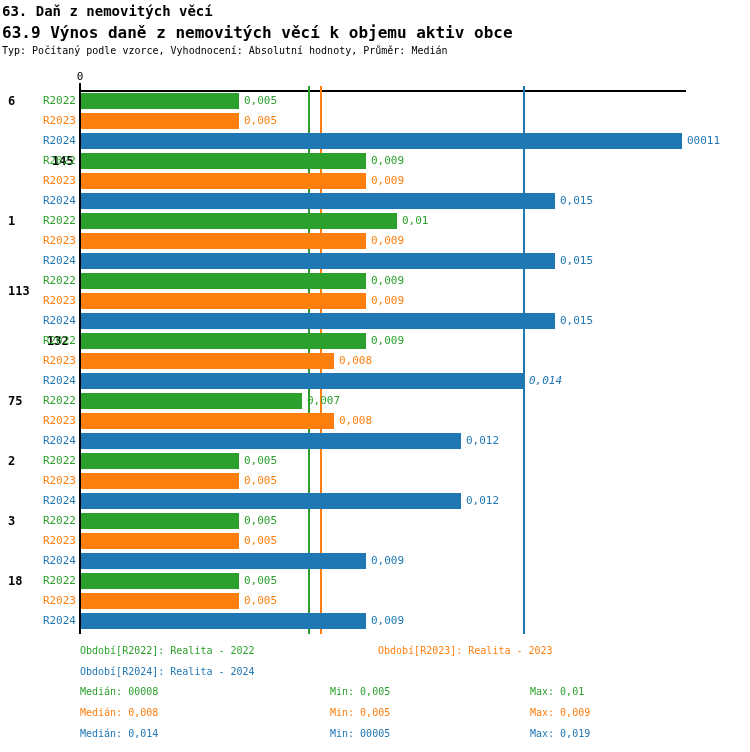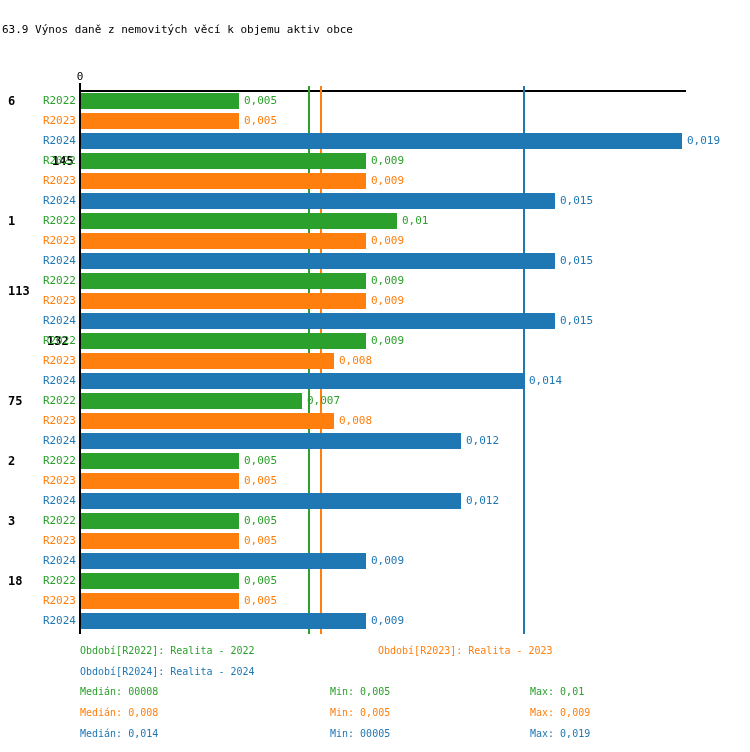--- a/index.html
+++ b/index.html
@@ -1,59 +1,61 @@
 <!DOCTYPE html>
 <html><head>
 <meta charset="utf-8">
 <style>
   html,body{margin:0;padding:0;background:#fff}
   .page{position:relative;width:750px;height:752px;background:#fff;overflow:hidden;
         font-family:"DejaVu Sans Mono",monospace;color:#000}
   .title{position:absolute;left:2px;top:3px;font-size:14px;font-weight:bold;white-space:pre}
-  .subtitle{position:absolute;left:2px;top:23px;font-size:11px;font-weight:normal;white-space:pre}
+  .subtitle{position:absolute;left:2px;top:23px;font-size:16px;font-weight:bold;white-space:pre}
   .meta{position:absolute;left:2px;top:45px;font-size:10px;white-space:pre}
   .zero-label{position:absolute;left:70px;top:70px;width:20px;text-align:center;font-size:11px}
   .axis-top{position:absolute;left:79px;top:90px;width:607px;height:2px;background:#000}
   .zero-line{position:absolute;left:79px;top:83px;width:2px;height:551px;background:#000}
   .median-line{position:absolute;top:86px;height:548px;width:2px}
   .bar{position:absolute;height:16px}
   .grp{position:absolute;left:8px;font-size:12px;font-weight:bold;line-height:16px}
   .rowlbl{position:absolute;left:0;width:76px;text-align:right;font-size:11px;line-height:12px}
   .val{position:absolute;font-size:11px;line-height:12px;white-space:pre}
   .lg{position:absolute;font-size:10px;line-height:12px;white-space:pre}
   .c-green{color:#2ca02c}
   .c-orange{color:#ff7f0e}
   .c-blue{color:#1f77b4}
 </style>
 </head>
 <body>
 
 <div class="page">
+  <div class="title">63. Daň z nemovitých věcí</div>
   <div class="subtitle">63.9 Výnos daně z nemovitých věcí k objemu aktiv obce</div>
+  <div class="meta">Typ: Počítaný podle vzorce, Vyhodnocení: Absolutní hodnoty, Průměr: Medián</div>
 
   <div>
     <div class="zero-label">0</div>
     <div class="axis-top"></div>
     <div class="zero-line"></div>
     <div id="medianLines">
         <div class="median-line" style="left: 308px; background: rgb(44, 160, 44);"></div>
         <div class="median-line" style="left: 320px; background: rgb(255, 127, 14);"></div>
         <div class="median-line" style="left: 523px; background: rgb(31, 119, 180);"></div>
       </div>
     <div id="bars">
         <div class="grp" style="top: 93px;">6</div>
         <div class="rowlbl" style="top: 95px; color: rgb(44, 160, 44);">R2022</div>
         <div class="bar" style="left: 81px; top: 93px; width: 158px; background: rgb(44, 160, 44);"></div>
         <div class="val" style="left: 244px; top: 95px; color: rgb(44, 160, 44);">0,005</div>
         <div class="rowlbl" style="top: 115px; color: rgb(255, 127, 14);">R2023</div>
         <div class="bar" style="left: 81px; top: 113px; width: 158px; background: rgb(255, 127, 14);"></div>
         <div class="val" style="left: 244px; top: 115px; color: rgb(255, 127, 14);">0,005</div>
         <div class="rowlbl" style="top: 135px; color: rgb(31, 119, 180);">R2024</div>
         <div class="bar" style="left: 81px; top: 133px; width: 601px; background: rgb(31, 119, 180);"></div>
-        <div class="val" style="left: 687px; top: 135px; color: rgb(31, 119, 180);">0,019</div>
+        <div class="val" style="left: 687px; top: 135px; color: rgb(31, 119, 180);">00011</div>
         <div class="grp" style="top: 153px; margin-left: 44px;">145</div>
         <div class="rowlbl" style="top: 155px; color: rgb(44, 160, 44);">R2022</div>
         <div class="bar" style="left: 81px; top: 153px; width: 285px; background: rgb(44, 160, 44);"></div>
         <div class="val" style="left: 371px; top: 155px; color: rgb(44, 160, 44);">0,009</div>
         <div class="rowlbl" style="top: 175px; color: rgb(255, 127, 14);">R2023</div>
         <div class="bar" style="left: 81px; top: 173px; width: 285px; background: rgb(255, 127, 14);"></div>
         <div class="val" style="left: 371px; top: 175px; color: rgb(255, 127, 14);">0,009</div>
         <div class="rowlbl" style="top: 195px; color: rgb(31, 119, 180);">R2024</div>
         <div class="bar" style="left: 81px; top: 193px; width: 474px; background: rgb(31, 119, 180);"></div>
         <div class="val" style="left: 560px; top: 195px; color: rgb(31, 119, 180);">0,015</div>
@@ -79,21 +81,21 @@
         <div class="val" style="left: 560px; top: 315px; color: rgb(31, 119, 180);">0,015</div>
         <div class="grp" style="top: 333px; margin-left: 39px;">132</div>
         <div class="rowlbl" style="top: 335px; color: rgb(44, 160, 44);">R2022</div>
         <div class="bar" style="left: 81px; top: 333px; width: 285px; background: rgb(44, 160, 44);"></div>
         <div class="val" style="left: 371px; top: 335px; color: rgb(44, 160, 44);">0,009</div>
         <div class="rowlbl" style="top: 355px; color: rgb(255, 127, 14);">R2023</div>
         <div class="bar" style="left: 81px; top: 353px; width: 253px; background: rgb(255, 127, 14);"></div>
         <div class="val" style="left: 339px; top: 355px; color: rgb(255, 127, 14);">0,008</div>
         <div class="rowlbl" style="top: 375px; color: rgb(31, 119, 180);">R2024</div>
         <div class="bar" style="left: 81px; top: 373px; width: 443px; background: rgb(31, 119, 180);"></div>
-        <div class="val" style="left: 529px; top: 375px; color: rgb(31, 119, 180);">0,014</div>
+        <div class="val" style="left: 529px; top: 375px; color: rgb(31, 119, 180); font-style: italic;">0,014</div>
         <div class="grp" style="top: 393px;">75</div>
         <div class="rowlbl" style="top: 395px; color: rgb(44, 160, 44);">R2022</div>
         <div class="bar" style="left: 81px; top: 393px; width: 221px; background: rgb(44, 160, 44);"></div>
         <div class="val" style="left: 307px; top: 395px; color: rgb(44, 160, 44);">0,007</div>
         <div class="rowlbl" style="top: 415px; color: rgb(255, 127, 14);">R2023</div>
         <div class="bar" style="left: 81px; top: 413px; width: 253px; background: rgb(255, 127, 14);"></div>
         <div class="val" style="left: 339px; top: 415px; color: rgb(255, 127, 14);">0,008</div>
         <div class="rowlbl" style="top: 435px; color: rgb(31, 119, 180);">R2024</div>
         <div class="bar" style="left: 81px; top: 433px; width: 380px; background: rgb(31, 119, 180);"></div>
         <div class="val" style="left: 466px; top: 435px; color: rgb(31, 119, 180);">0,012</div>

